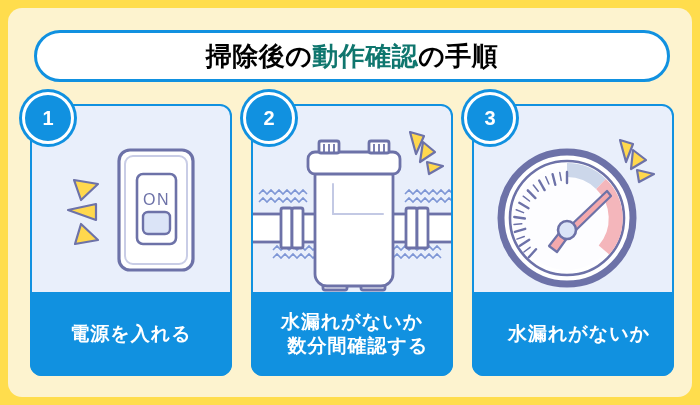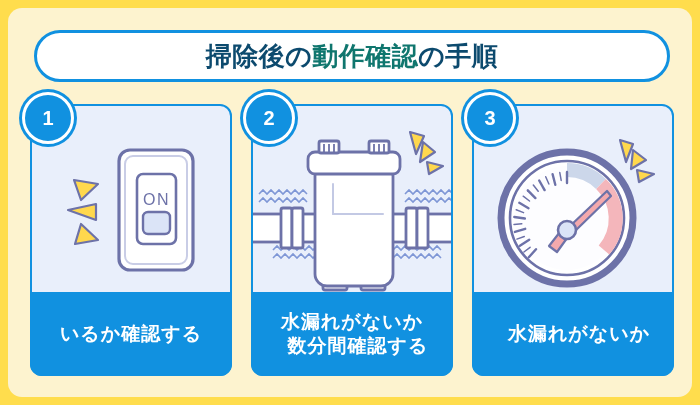--- a/index.html
+++ b/index.html
@@ -47,21 +47,21 @@
     align-items: center;
     justify-content: center;
   }
   #title-text {
     font-size: 26px;
     font-weight: bold;
     letter-spacing: 0.5px;
     white-space: nowrap;
     line-height: 1;
   }
-  .t-blue { color: #0c4a6e; }
+  .t-blue { color: #000000; }
   .t-red  { color: #0f766e; }
 
   
   #cards {
     position: absolute;
     left: 22px;
     top: 96px;
     width: 644px;
     height: 282px;
     display: flex;
@@ -160,21 +160,21 @@
 
             <rect x="105" y="52" width="39" height="70" rx="6" ry="6" fill="#ffffff" stroke="#6d72a8" stroke-width="2.6"></rect>
 
             <text x="124.5" y="83" text-anchor="middle" font-family="Liberation Sans, sans-serif" font-size="16" letter-spacing="1.5" fill="#6d72a8">ON</text>
 
             <rect x="111" y="90" width="27" height="22" rx="5" ry="5" fill="#dbe4f7" stroke="#6d72a8" stroke-width="2.4"></rect>
           </svg>
         </div>
 
         <div class="card-caption">
-          <span>いるか確認する</span>
+          <span>電源を入れる</span>
         </div>
       </div>
 
       <div class="card">
         <div class="badge">
           <span>2</span>
         </div>
 
         <div class="card-art">
           <svg viewBox="0 0 202 192" width="202" height="192">

